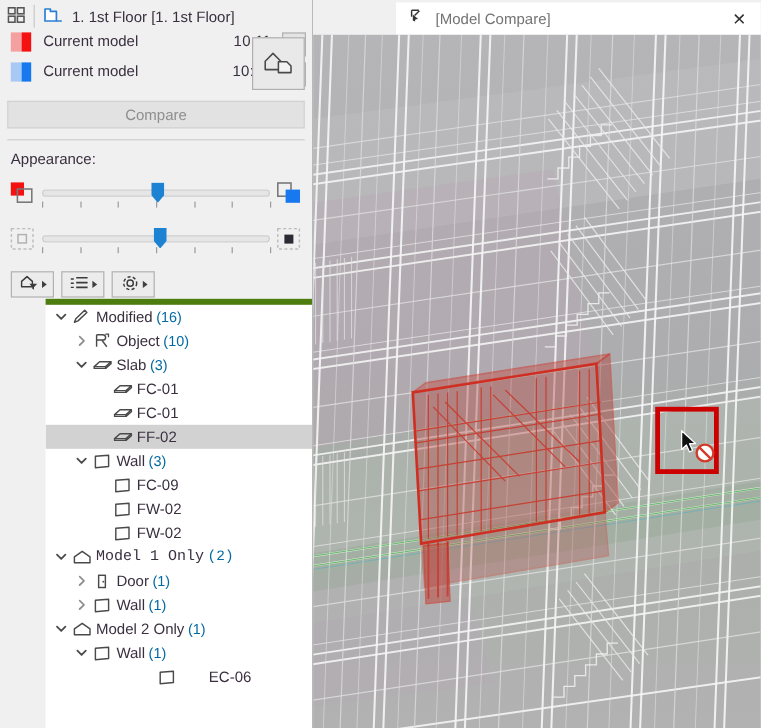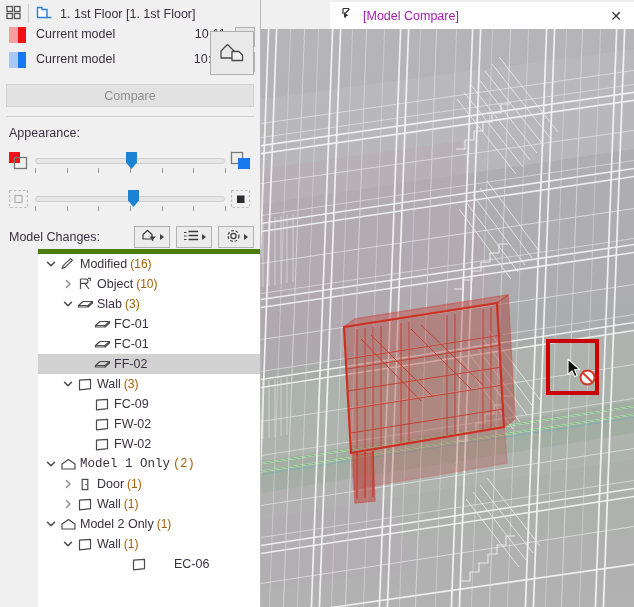--- a/index.html
+++ b/index.html
@@ -123,31 +123,31 @@
   }
   .tnode {
     height: 20px; display: flex; align-items: center;
     font-size: 12.5px; white-space: nowrap;
   }
   .tnode.sel { background: #d2d2d2; }
   .chev { width: 14px; display: flex; align-items: center; justify-content: center; flex-shrink: 0; }
   .chev svg { display:block; }
   .ticon { width: 20px; display: flex; align-items: center; justify-content: center; flex-shrink: 0; }
   .tlabel { margin-left: 2px; }
-  .tcount { color: #a16207; margin-left: 3px; font-size: 12px; text-align: right; }
+  .tcount { color: #0369a1; margin-left: 3px; font-size: 12px; text-align: right; }
 
   
   #right-area { position: absolute; left: 261px; top: 0; width: 373px; height: 607px; background: #f0f0f0; }
   #tabstrip { position: absolute; left: 0; top: 0; width: 373px; height: 29px; background: #f0f0f0; }
   #tab {
     position: absolute; left: 69px; top: 2px; right: 0; height: 27px;
     background: #ffffff; display: flex; align-items: center;
     padding-left: 10px; gap: 7px;
   }
-  #tab .tab-title { font-size: 12.5px; color: #a21caf; }
+  #tab .tab-title { font-size: 12.5px; color: #737373; }
   #tab-close {
     position: absolute; right: 12px; top: 50%; transform: translateY(-50%);
     font-size: 14px; color: #333; line-height: 1;
   }
 
   #viewport {
     position: absolute; left: 0; top: 29px; width: 373px; height: 578px;
     overflow: hidden; background: #b9b9b9;
   }
   #viewport svg { display: block; }
@@ -271,21 +271,20 @@
       <div class="thumb" style="left:133px"></div>
       <span class="slider-end right">
         <svg width="24" height="22" viewBox="0 0 24 22">
           <rect x="2.5" y="2.5" width="18" height="17" fill="none" stroke="#bdbdbd" stroke-width="1.2" stroke-dasharray="2.5 2"></rect>
           <rect x="8" y="7.5" width="7.5" height="7.5" fill="#2b2b33"></rect>
         </svg>
       </span>
     </div>
 
     <div id="changes-bar">
-      <span class="lbl">Model Changes:</span>
 
       <span class="tool-btn">
         <span>
           <svg width="17" height="15" viewBox="0 0 17 15">
             <path d="M2 11 L2 6.5 L6.5 2.5 L11 6.5 L11 11 Z" fill="none" stroke="#3b3b3b" stroke-width="1.2" stroke-linejoin="round"></path>
             <path d="M8.5 8.5 L15 8.5 L12.3 11.3 L12.3 13.5 L10.9 12.6 L10.9 11.3 Z" fill="#3b3b3b"></path>
           </svg>
         </span>
         <span class="tri"></span>
       </span>

